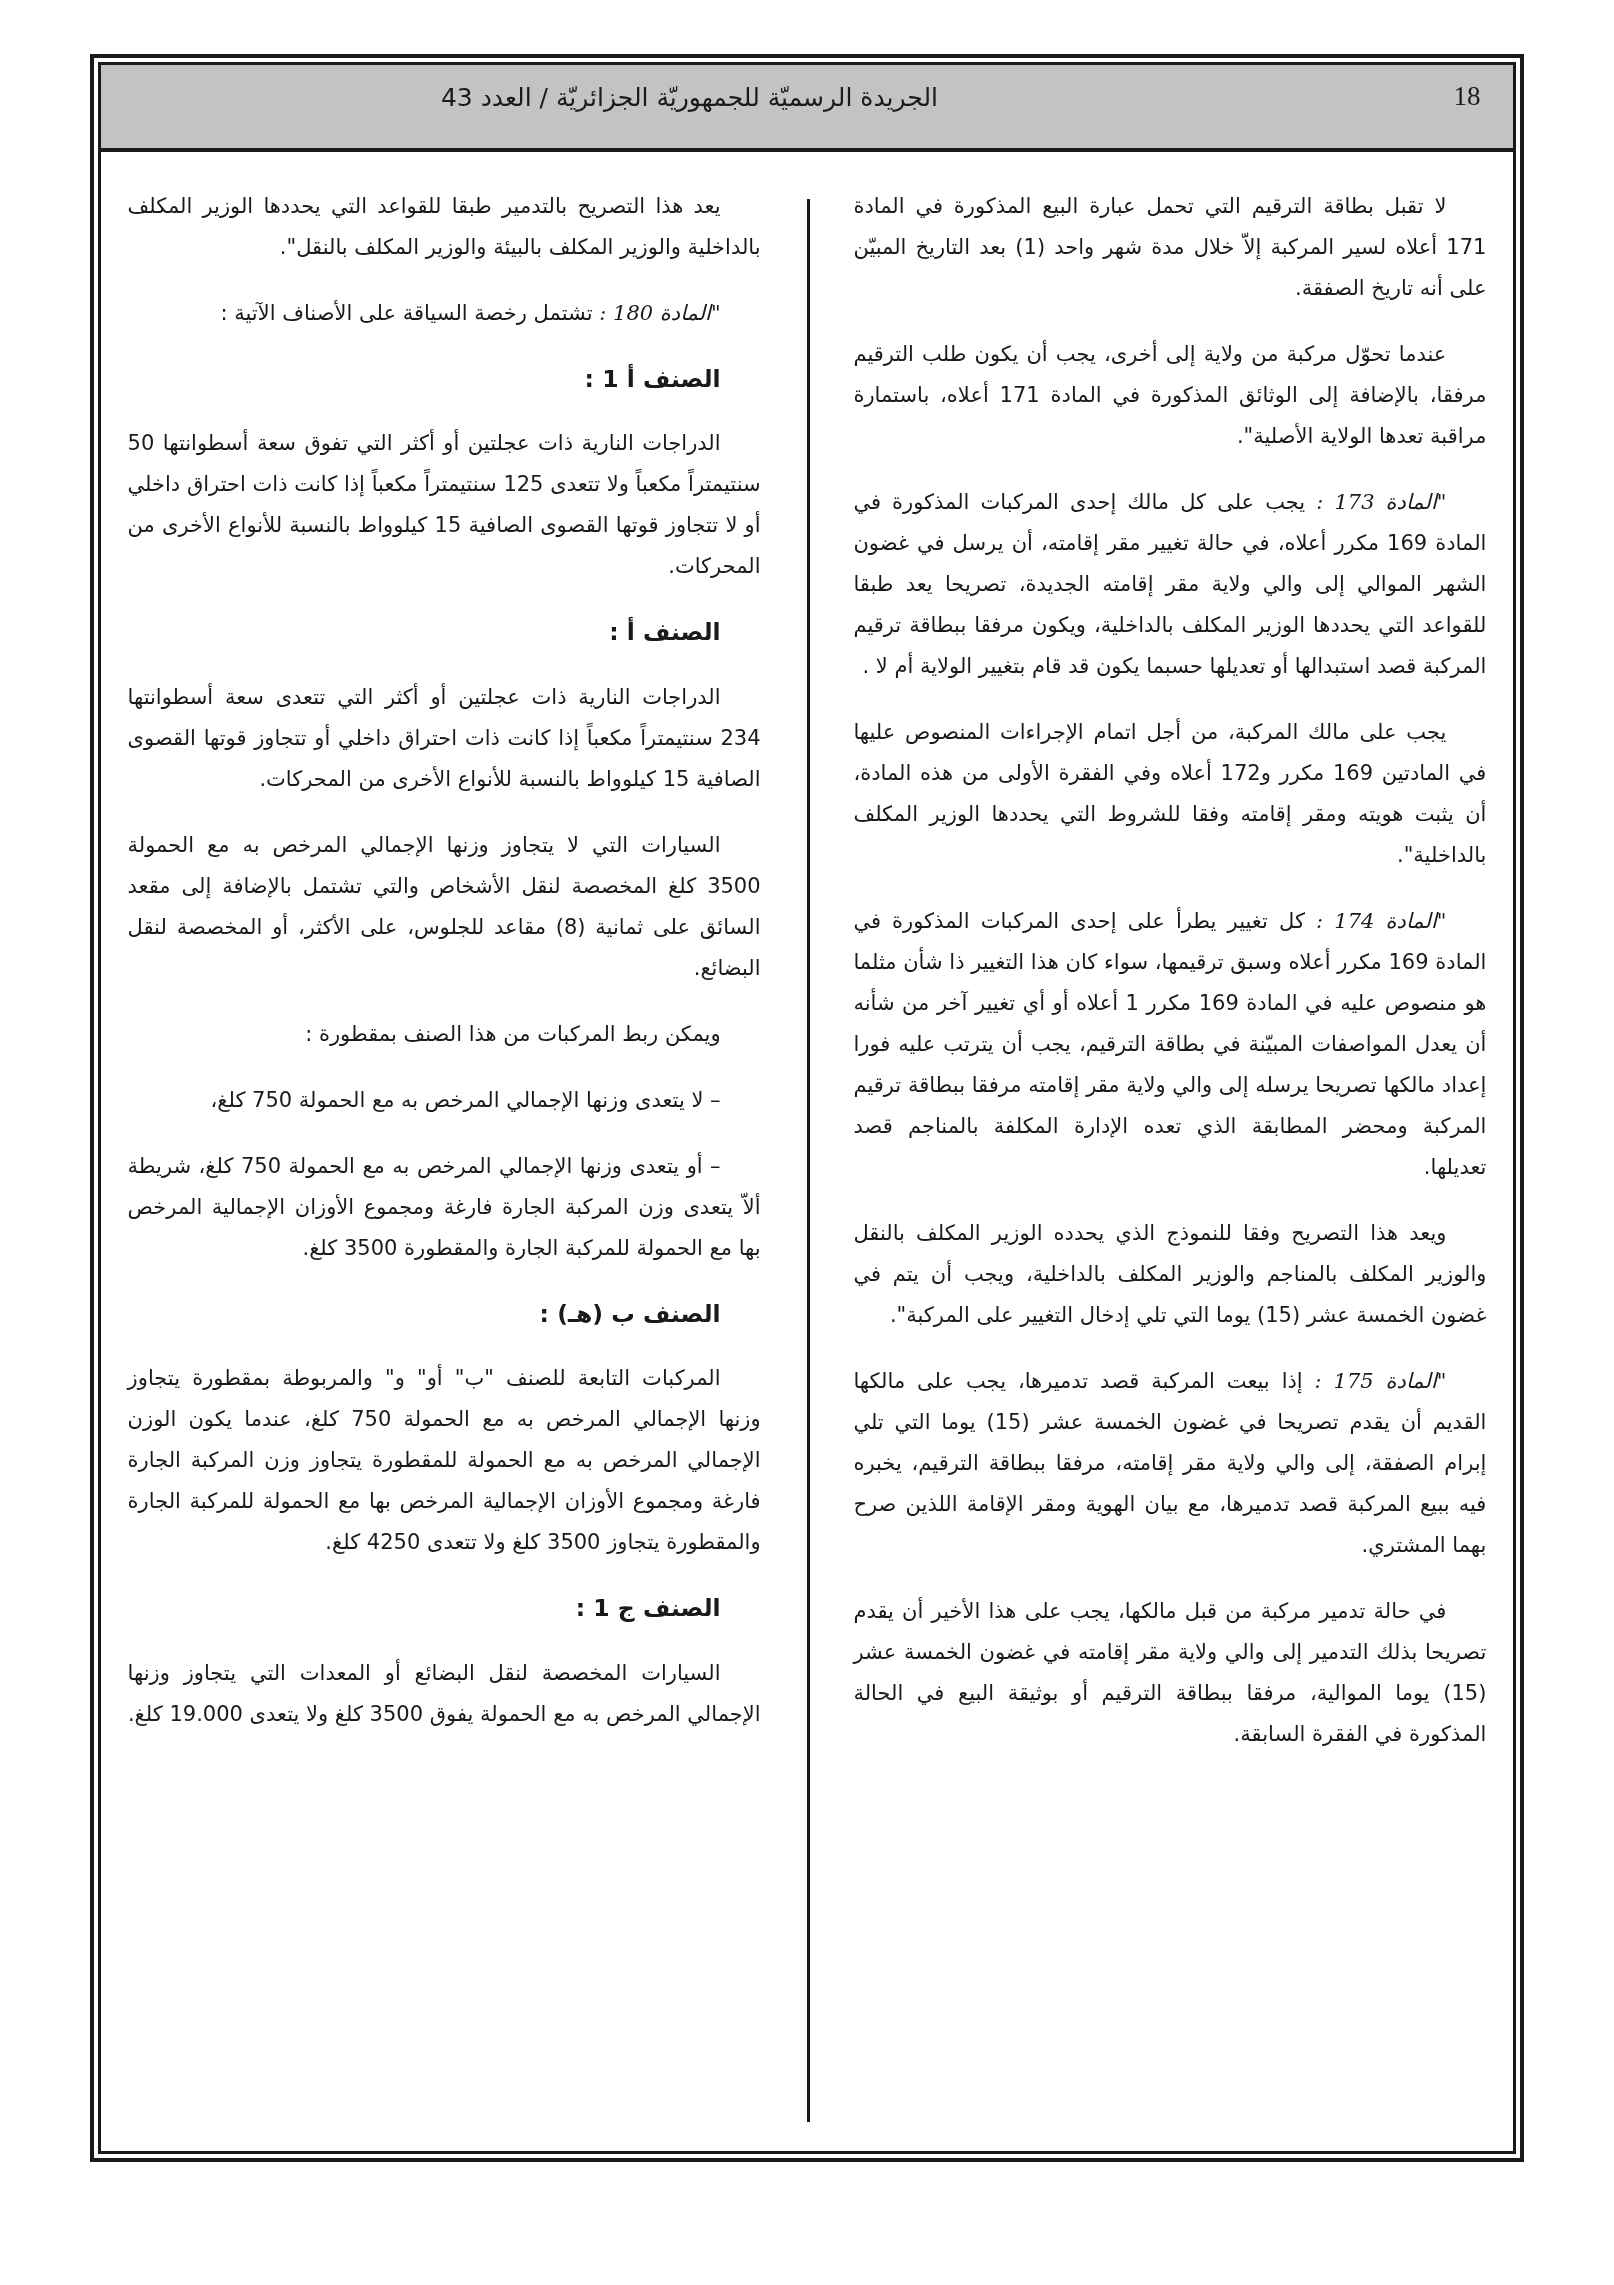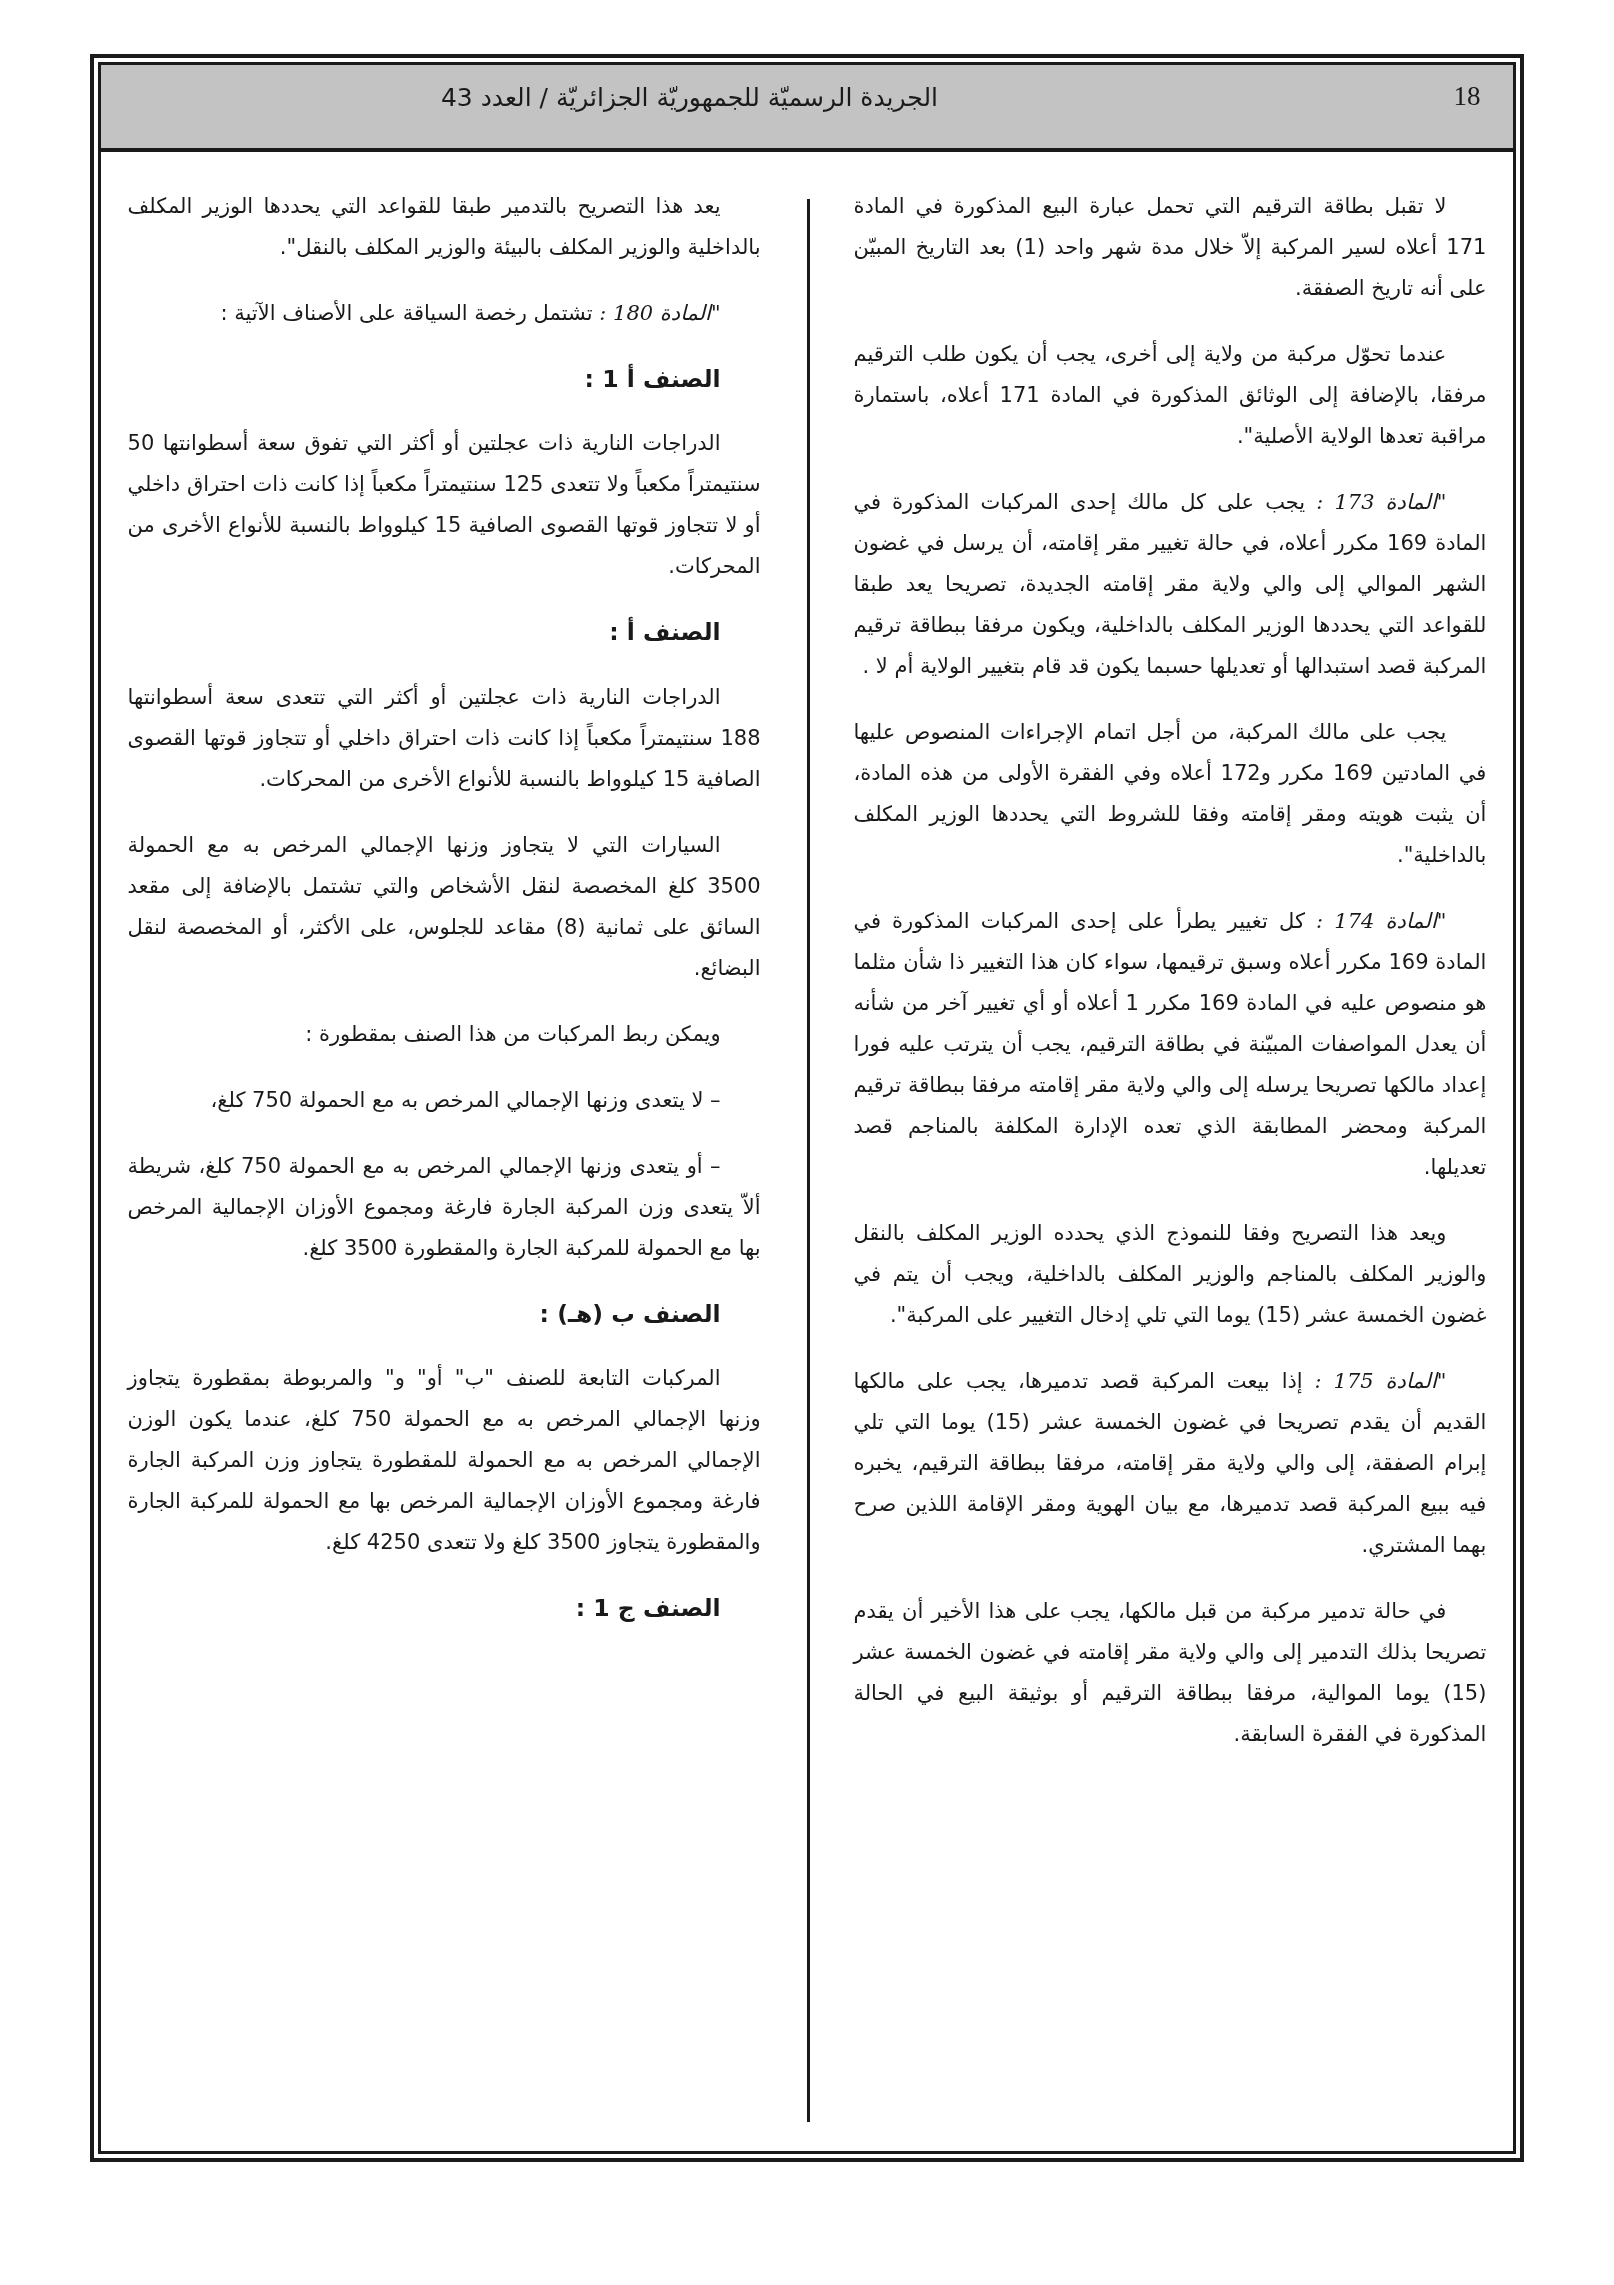--- a/index.html
+++ b/index.html
@@ -140,26 +140,27 @@
           <p class="para"><span class="art">"المادة 175 :</span><span> إذا بيعت المركبة قصد تدميرها، يجب على مالكها القديم أن يقدم تصريحا في غضون الخمسة عشر (15) يوما التي تلي إبرام الصفقة، إلى والي ولاية مقر إقامته، مرفقا ببطاقة الترقيم، يخبره فيه ببيع المركبة قصد تدميرها، مع بيان الهوية ومقر الإقامة اللذين صرح بهما المشتري.</span></p>
           <p class="para">في حالة تدمير مركبة من قبل مالكها، يجب على هذا الأخير أن يقدم تصريحا بذلك التدمير إلى والي ولاية مقر إقامته في غضون الخمسة عشر (15) يوما الموالية، مرفقا ببطاقة الترقيم أو بوثيقة البيع في الحالة المذكورة في الفقرة السابقة.</p>
         </div>
       <div class="divider"></div>
       <div class="column left">
           <p class="para">يعد هذا التصريح بالتدمير طبقا للقواعد التي يحددها الوزير المكلف بالداخلية والوزير المكلف بالبيئة والوزير المكلف بالنقل".</p>
           <p class="para"><span class="art">"المادة 180 :</span><span> تشتمل رخصة السياقة على الأصناف الآتية :</span></p>
           <div class="heading">الصنف أ 1 :</div>
           <p class="para">الدراجات النارية ذات عجلتين أو أكثر التي تفوق سعة أسطوانتها 50 سنتيمتراً مكعباً ولا تتعدى 125 سنتيمتراً مكعباً إذا كانت ذات احتراق داخلي أو لا تتجاوز قوتها القصوى الصافية 15 كيلوواط بالنسبة للأنواع الأخرى من المحركات.</p>
           <div class="heading">الصنف أ :</div>
-          <p class="para">الدراجات النارية ذات عجلتين أو أكثر التي تتعدى سعة أسطوانتها 188 سنتيمتراً مكعباً إذا كانت ذات احتراق داخلي أو تتجاوز قوتها القصوى الصافية 15 كيلوواط بالنسبة للأنواع الأخرى من المحركات.</p>
+          <p class="para">الدراجات النارية ذات عجلتين أو أكثر التي تتعدى سعة أسطوانتها 234 سنتيمتراً مكعباً إذا كانت ذات احتراق داخلي أو تتجاوز قوتها القصوى الصافية 15 كيلوواط بالنسبة للأنواع الأخرى من المحركات.</p>
           <p class="para">السيارات التي لا يتجاوز وزنها الإجمالي المرخص به مع الحمولة 3500 كلغ المخصصة لنقل الأشخاص والتي تشتمل بالإضافة إلى مقعد السائق على ثمانية (8) مقاعد للجلوس، على الأكثر، أو المخصصة لنقل البضائع.</p>
           <p class="para">ويمكن ربط المركبات من هذا الصنف بمقطورة :</p>
           <p class="para">– لا يتعدى وزنها الإجمالي المرخص به مع الحمولة 750 كلغ،</p>
           <p class="para">– أو يتعدى وزنها الإجمالي المرخص به مع الحمولة 750 كلغ، شريطة ألاّ يتعدى وزن المركبة الجارة فارغة ومجموع الأوزان الإجمالية المرخص بها مع الحمولة للمركبة الجارة والمقطورة 3500 كلغ.</p>
           <div class="heading">الصنف ب (هـ) :</div>
           <p class="para">المركبات التابعة للصنف "ب" أو" و" والمربوطة بمقطورة يتجاوز وزنها الإجمالي المرخص به مع الحمولة 750 كلغ، عندما يكون الوزن الإجمالي المرخص به مع الحمولة للمقطورة يتجاوز وزن المركبة الجارة فارغة ومجموع الأوزان الإجمالية المرخص بها مع الحمولة للمركبة الجارة والمقطورة يتجاوز 3500 كلغ ولا تتعدى 4250 كلغ.</p>
           <div class="heading">الصنف ج 1 :</div>
+          <p class="para">السيارات المخصصة لنقل البضائع أو المعدات التي يتجاوز وزنها الإجمالي المرخص به مع الحمولة يفوق 3500 كلغ ولا يتعدى 19.000 كلغ.</p>
         </div>
     </div>
 
   </div>
 </div>
 
 
 </body></html>

